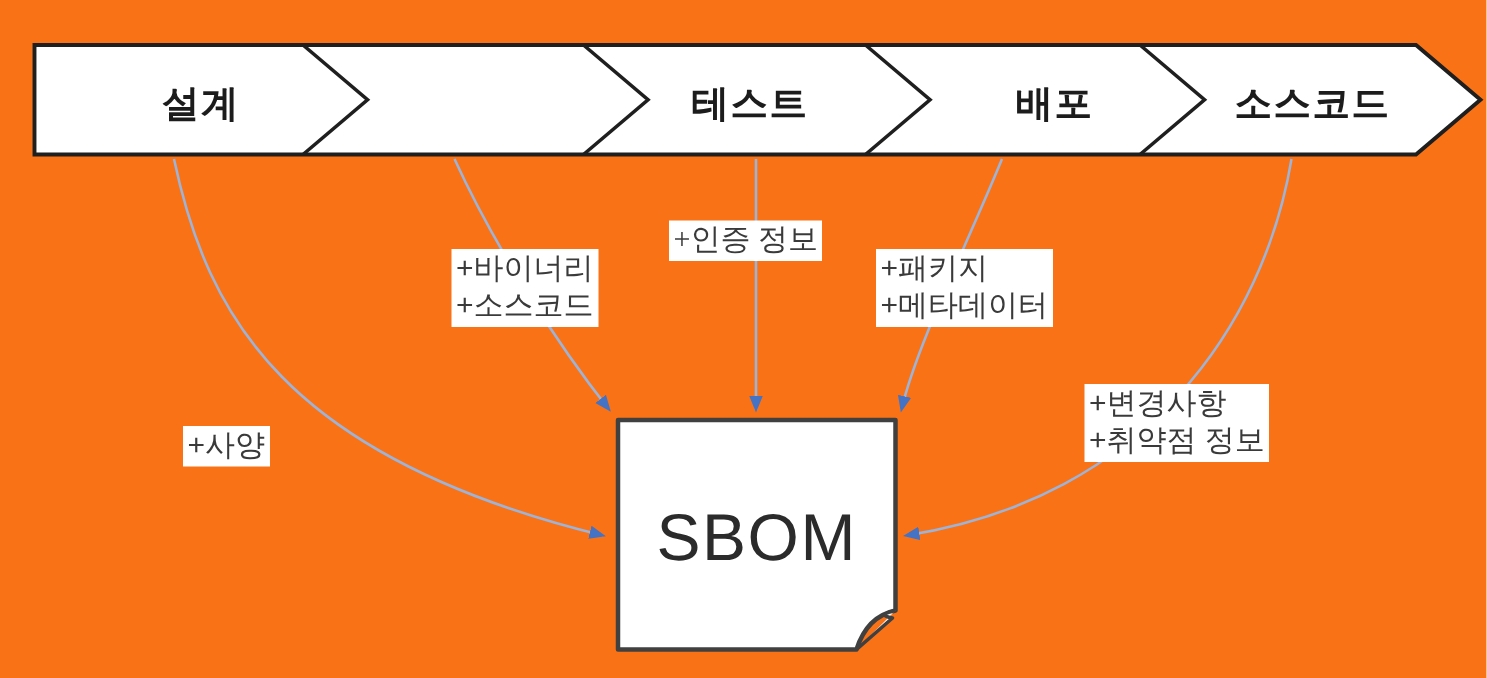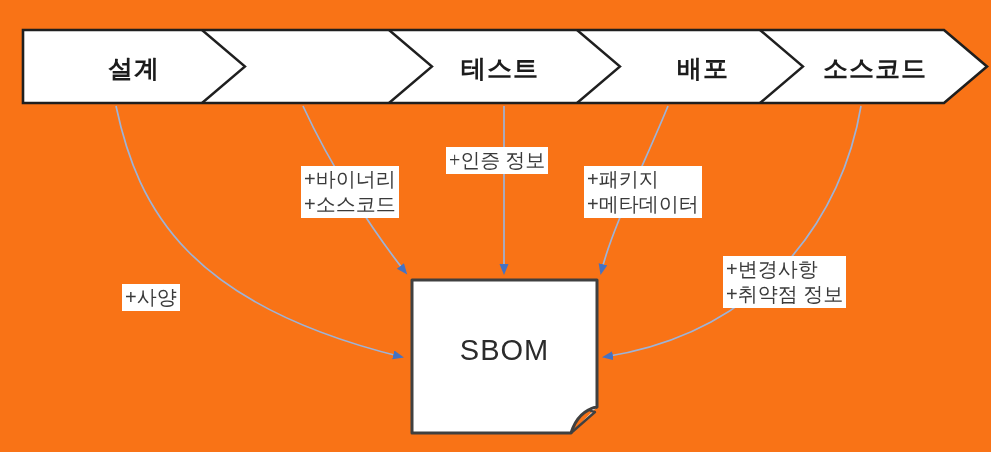--- a/index.html
+++ b/index.html
@@ -35,21 +35,21 @@
   .annot span { display:block; }
   .annot-design      { left:122px; top:264px;margin-top:20px; }
   .annot-development { left:301px; top:166px; }
   .annot-test        { left:446px; top:147px;font-family:Liberation Serif, serif; }
   .annot-deployment  { left:584px; top:166px; }
   .annot-maintenance { left:723px; top:256px; }
 
   .sbom-label {
     position:absolute; left:412px; top:334px;
     width:185px; text-align:center;
-    font-size:29px; font-weight:400; color:#2b2b2b;
+    font-size:44px; font-weight:400; color:#2b2b2b;
     letter-spacing:1px;
   }
 
   .band-shape   { fill:#ffffff; stroke:#1f1f1f; stroke-width:2.6; stroke-linejoin:miter; }
   .separator    { fill:none;    stroke:#1f1f1f; stroke-width:2.4; }
   .flow-curve   { fill:none;    stroke-width:1.7; }
   .doc-shape    { fill:#ffffff; stroke:#404040; stroke-width:3;   stroke-linejoin:round; }
   .doc-fold     { fill:#ffffff; stroke:#404040; stroke-width:2.4; stroke-linejoin:round; }
 </style>
 </head>

